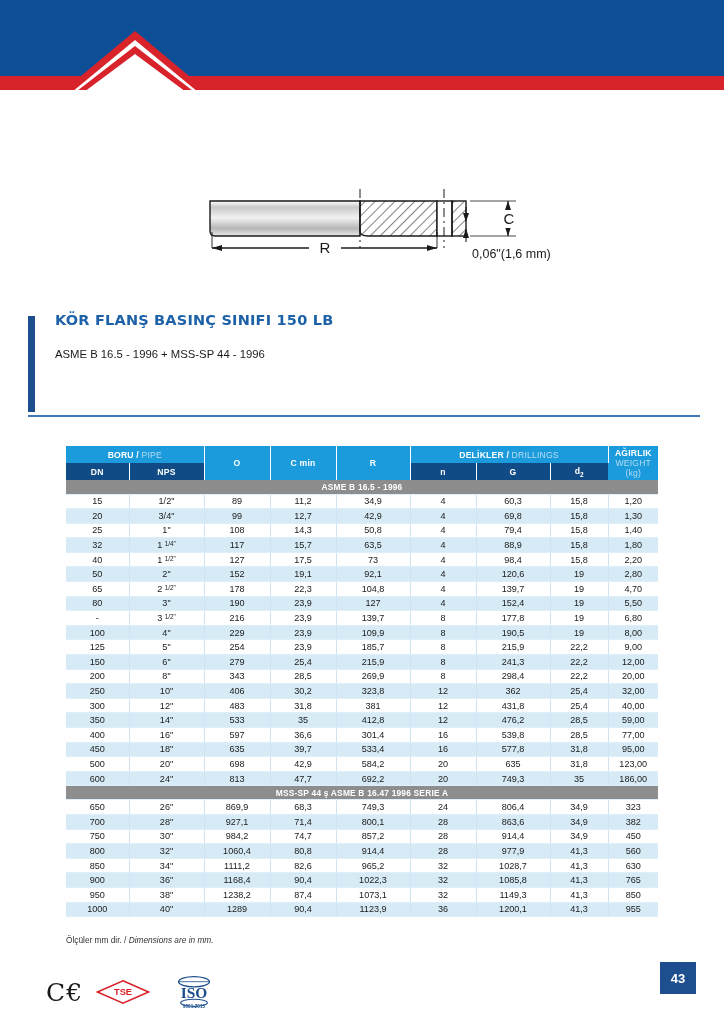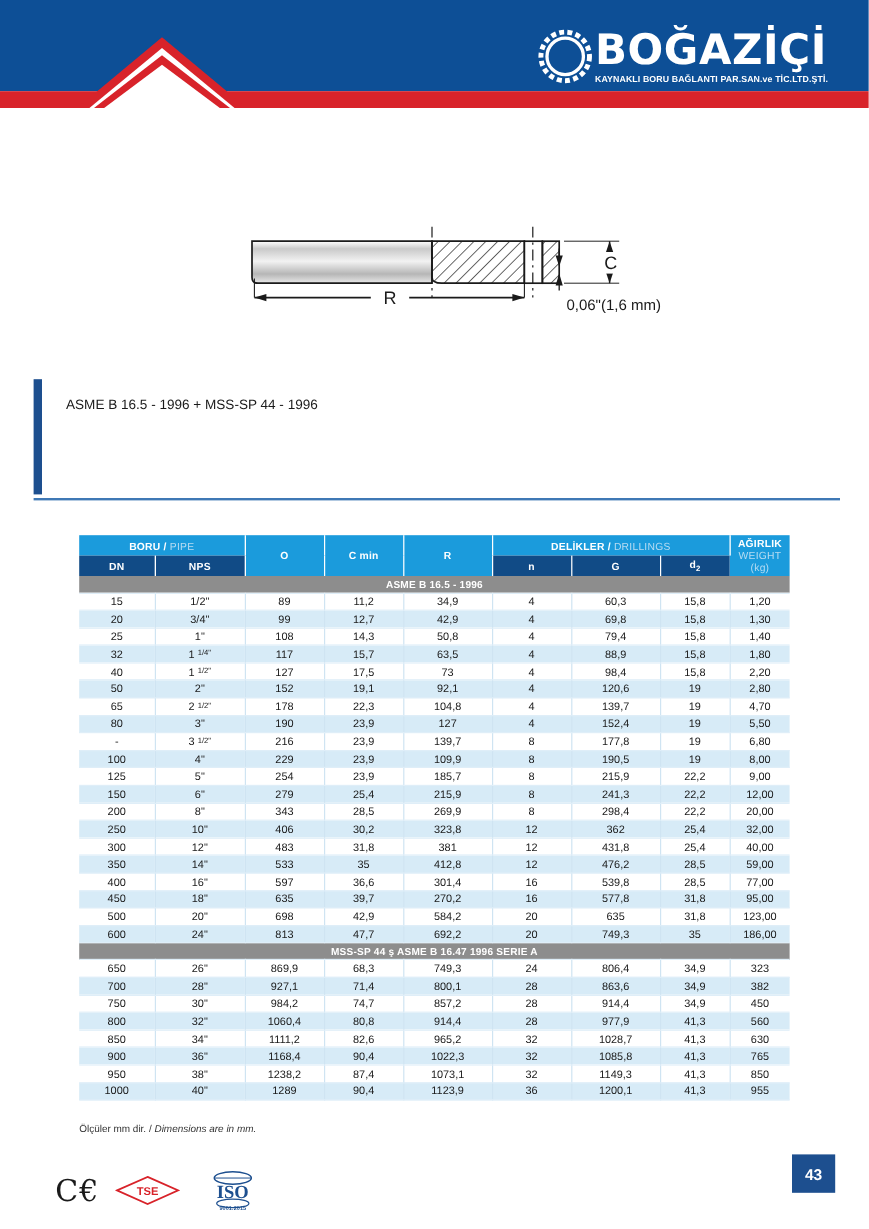--- a/index.html
+++ b/index.html
@@ -138,32 +138,20 @@
 
   <div class="header">
     <div class="header-blue"></div>
     <div class="header-red"></div>
     <div class="chevron-red"></div>
     <div class="chevron-white"></div>
     <div class="chevron-red2"></div>
     <div class="chevron-white2"></div>
     <div class="header-white-base"></div>
 
-    <div class="logo">
-      <svg class="logo-gear" viewBox="0 0 100 100">
-        <g fill="#ffffff">
-          <circle cx="50" cy="50" r="44" fill="none" stroke="#ffffff" stroke-width="9" stroke-dasharray="9 6"></circle>
-          <circle cx="50" cy="50" r="33" fill="none" stroke="#ffffff" stroke-width="6"></circle>
-        </g>
-      </svg>
-      <div class="logo-text-wrap">
-        <div class="logo-word">BOĞAZİÇİ</div>
-        <div class="logo-tag">KAYNAKLI BORU BAĞLANTI PAR.SAN.ve TİC.LTD.ŞTİ.</div>
-      </div>
-    </div>
   </div>
 
   <div class="drawing">
     <svg width="724" height="120" viewBox="0 0 724 120">
       <defs>
         <linearGradient id="mg" x1="0" y1="0" x2="0" y2="1">
           <stop offset="0%" stop-color="#ffffff"></stop>
           <stop offset="18%" stop-color="#c9c9c9"></stop>
           <stop offset="48%" stop-color="#f2f2f2"></stop>
           <stop offset="78%" stop-color="#b6b6b6"></stop>
@@ -204,20 +192,21 @@
       <polygon points="466,62 463,53 469,53" fill="#1a1a1a"></polygon>
       <line x1="466" y1="72" x2="466" y2="82" stroke="#1a1a1a" stroke-width="1.1"></line>
       <polygon points="466,68 463,78 469,78" fill="#1a1a1a"></polygon>
       <text x="472" y="98" font-size="12.5" font-family="Liberation Sans, sans-serif" fill="#1a1a1a">0,06"(1,6 mm)</text>
     </svg>
   </div>
 
   <div class="titleblock">
     <div class="tb-bar"></div>
     <div class="tb-inner">
+      <div class="tb-t1">KÖR FLANŞ BASINÇ SINIFI 150 LB</div>
       <div class="tb-t3">ASME B 16.5 - 1996 + MSS-SP 44 - 1996</div>
     </div>
     <div class="tb-rule"></div>
   </div>
 
   <div class="tablewrap">
     <table>
       <colgroup>
         <col style="width:63px">
           <col style="width:75px">
@@ -446,21 +435,21 @@
             <td>16</td>
             <td>539,8</td>
             <td>28,5</td>
             <td>77,00</td>
           </tr>
           <tr class="even">
             <td>450</td>
             <td>18"</td>
             <td>635</td>
             <td>39,7</td>
-            <td>270,2</td>
+            <td>533,4</td>
             <td>16</td>
             <td>577,8</td>
             <td>31,8</td>
             <td>95,00</td>
           </tr>
           <tr class="odd">
             <td>500</td>
             <td>20"</td>
             <td>698</td>
             <td>42,9</td>

